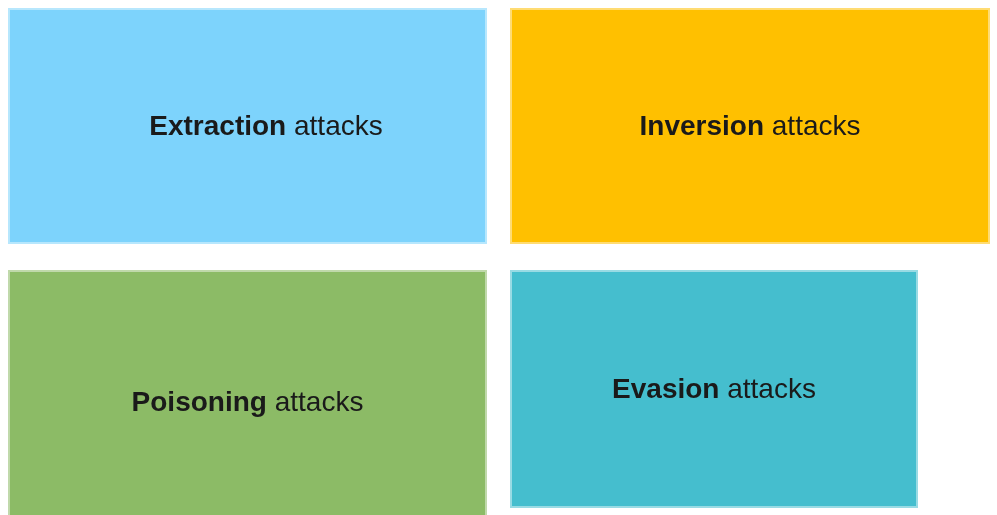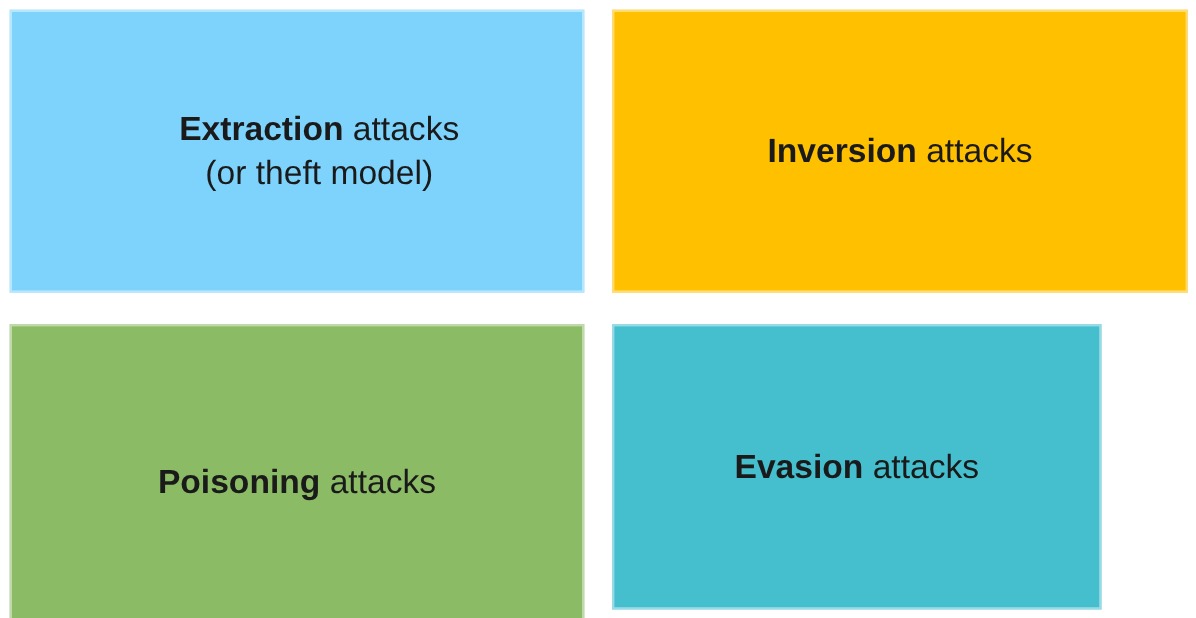--- a/index.html
+++ b/index.html
@@ -37,21 +37,20 @@
   .line1, .line2 { display: block; white-space: pre; }
 </style>
 </head>
 <body>
 
 <div class="canvas">
 
   <div class="box box-tl" style="background-color: #7dd3fc; padding-left: 37px;">
     <div class="label">
       <span class="line1"><b>Extraction</b><span> attacks</span></span>
-      <span class="line2">(or theft model)</span>
     </div>
   </div>
 
   <div class="box box-tr" style="background-color: rgb(255, 192, 0);">
     <div class="label">
       <span class="line1"><b>Inversion</b><span> attacks</span></span>
     </div>
   </div>
 
   <div class="box box-bl" style="background-color: rgb(140, 187, 102);">

